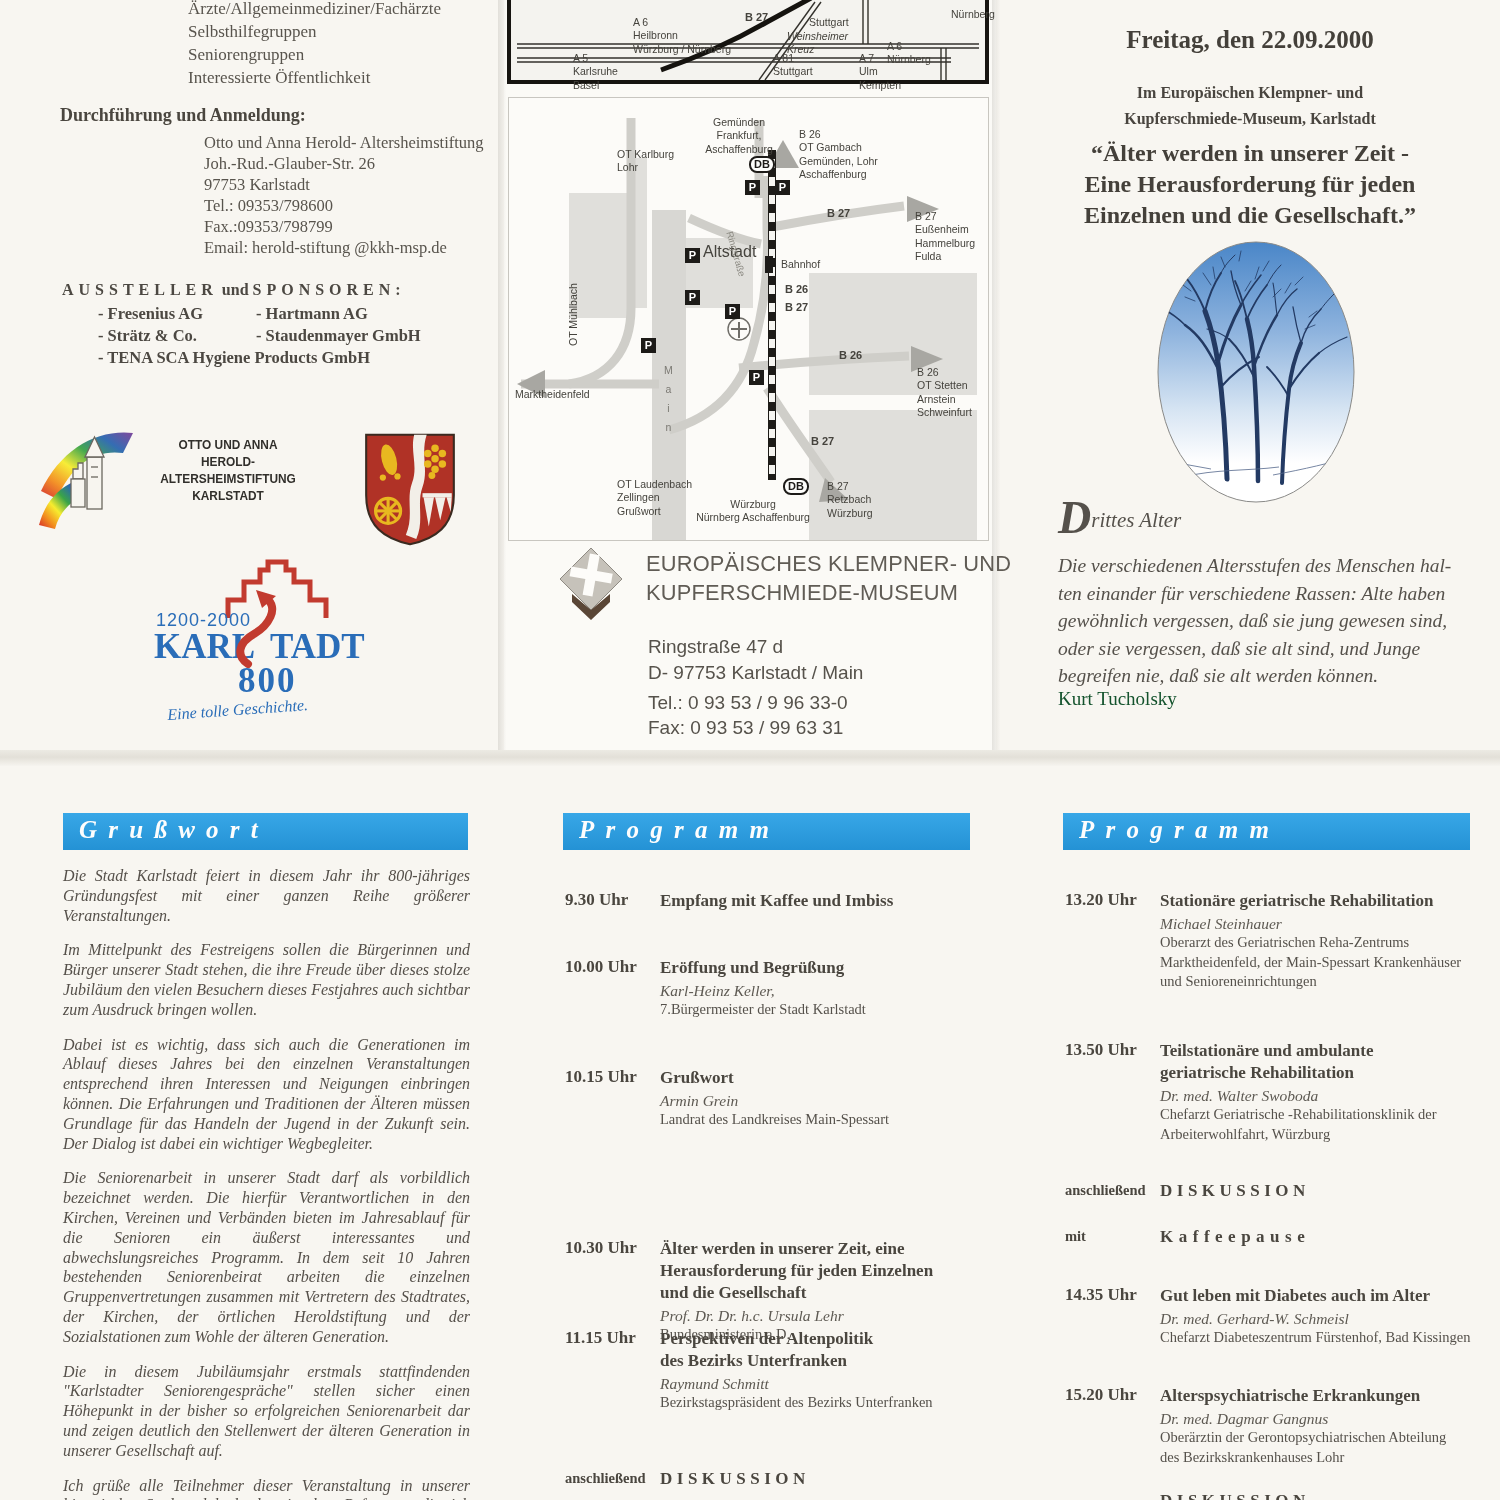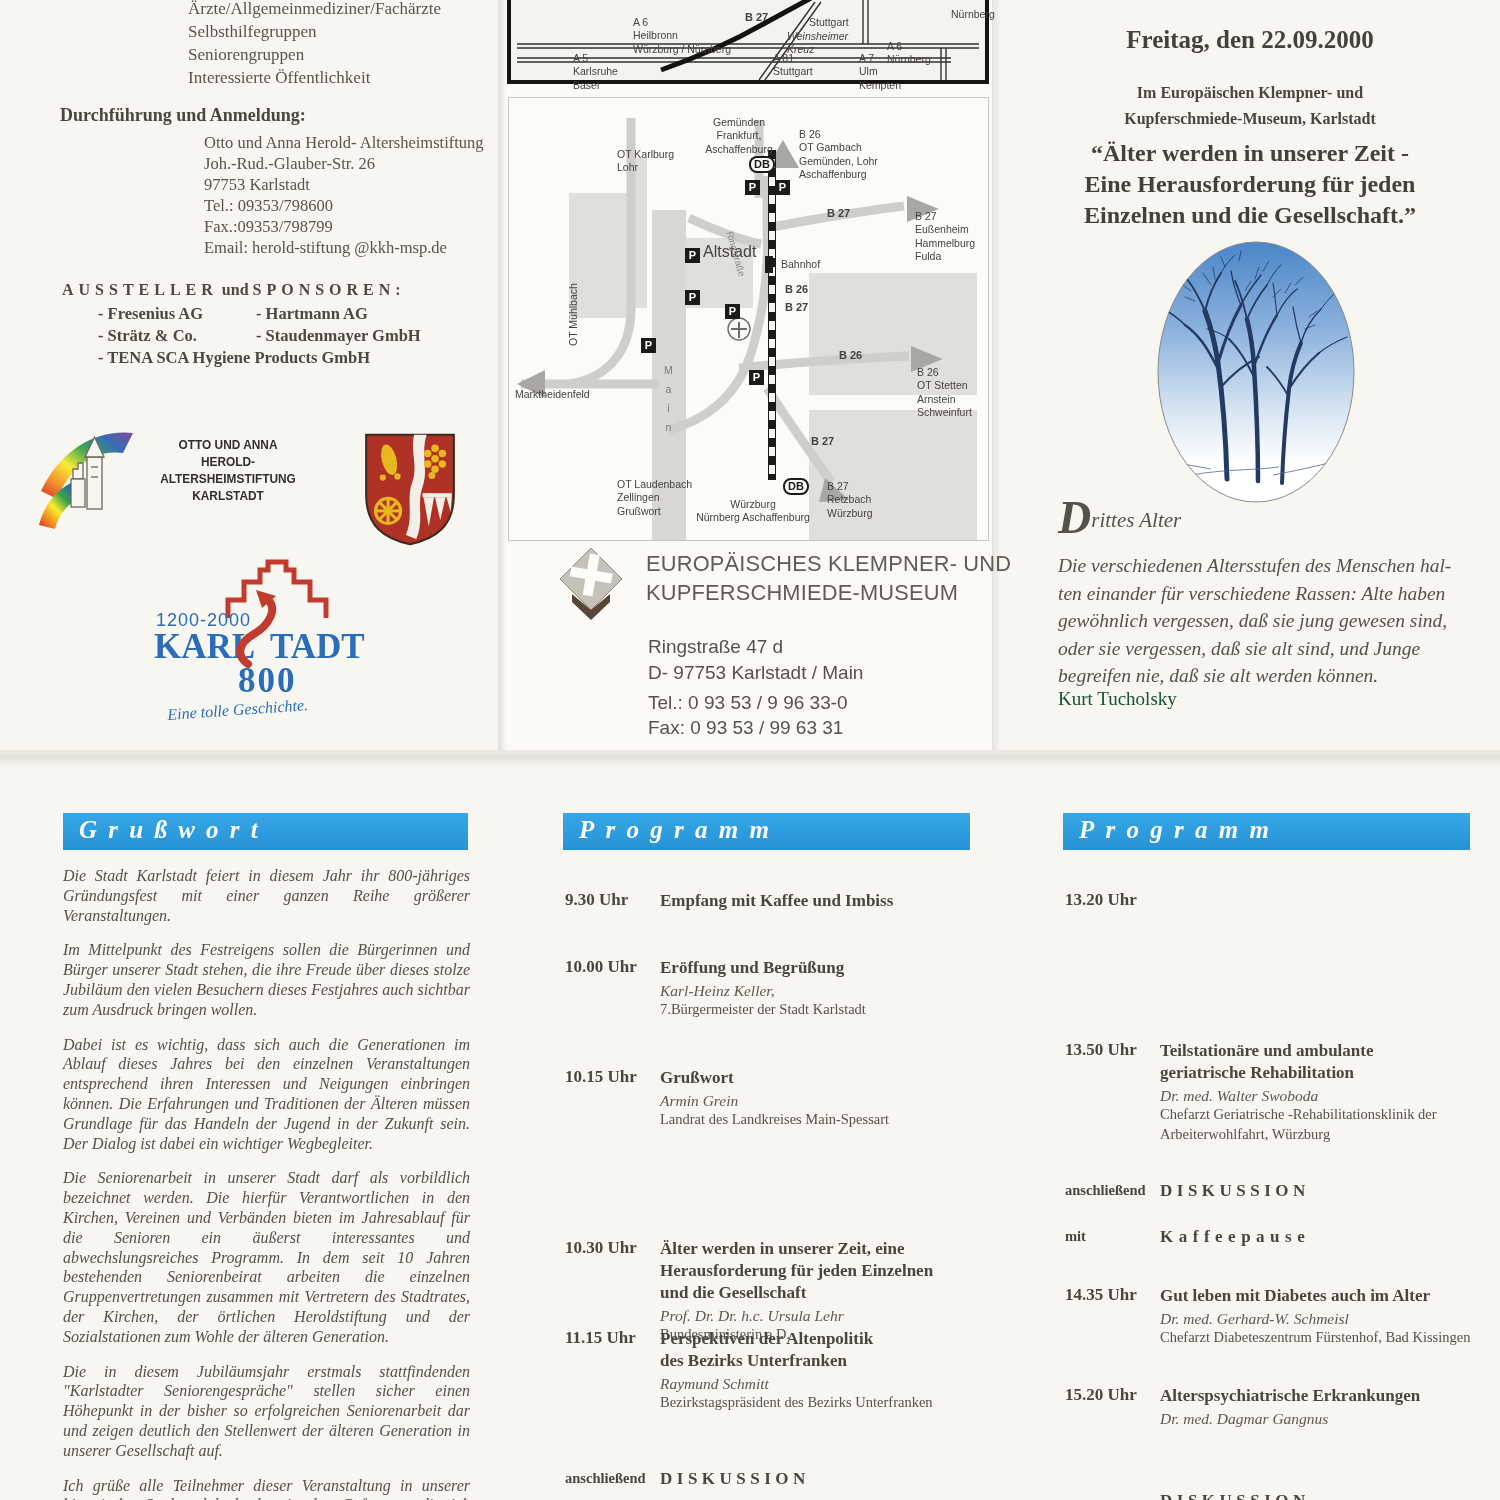--- a/index.html
+++ b/index.html
@@ -442,20 +442,27 @@
   <div class="pt small">anschließend</div>
   <div class="pc">
       <div class="ptitle spaced">DISKUSSION</div>
     </div>
 </div>
 
 <div class="abs bar bar3">Programm</div>
 
 <div class="prow" style="left:1065px;top:890px">
   <div class="pt">13.20 Uhr</div>
+  <div class="pc" style="width:340px">
+    <div class="ptitle">Stationäre geriatrische Rehabilitation</div>
+    <div class="pspeaker">Michael Steinhauer</div>
+    <div class="prole">Oberarzt des Geriatrischen Reha-Zentrums
+Marktheidenfeld, der  Main-Spessart Krankenhäuser
+und Senioreneinrichtungen</div>
+  </div>
 </div>
 <div class="prow" style="left:1065px;top:1040px">
   <div class="pt">13.50 Uhr</div>
   <div class="pc" style="width:340px">
     <div class="ptitle">Teilstationäre  und ambulante
 geriatrische  Rehabilitation</div>
     <div class="pspeaker">Dr. med. Walter Swoboda</div>
     <div class="prole">Chefarzt Geriatrische -Rehabilitationsklinik der
 Arbeiterwohlfahrt, Würzburg</div>
   </div>
@@ -478,20 +485,22 @@
     <div class="ptitle">Gut leben mit Diabetes auch im Alter</div>
     <div class="pspeaker">Dr. med. Gerhard-W. Schmeisl</div>
     <div class="prole">Chefarzt Diabeteszentrum Fürstenhof, Bad Kissingen</div>
   </div>
 </div>
 <div class="prow" style="left:1065px;top:1385px">
   <div class="pt">15.20 Uhr</div>
   <div class="pc" style="width:340px">
     <div class="ptitle">Alterspsychiatrische Erkrankungen</div>
     <div class="pspeaker">Dr. med. Dagmar Gangnus</div>
+    <div class="prole">Oberärztin der Gerontopsychiatrischen Abteilung
+des Bezirkskrankenhauses Lohr</div>
   </div>
 </div>
 <div class="prow" style="left:1065px;top:1490px">
   <div class="pt small"></div>
   <div class="pc" style="width:340px">
       <div class="ptitle spaced">DISKUSSION</div>
     </div>
 </div>
 
 </body></html>

